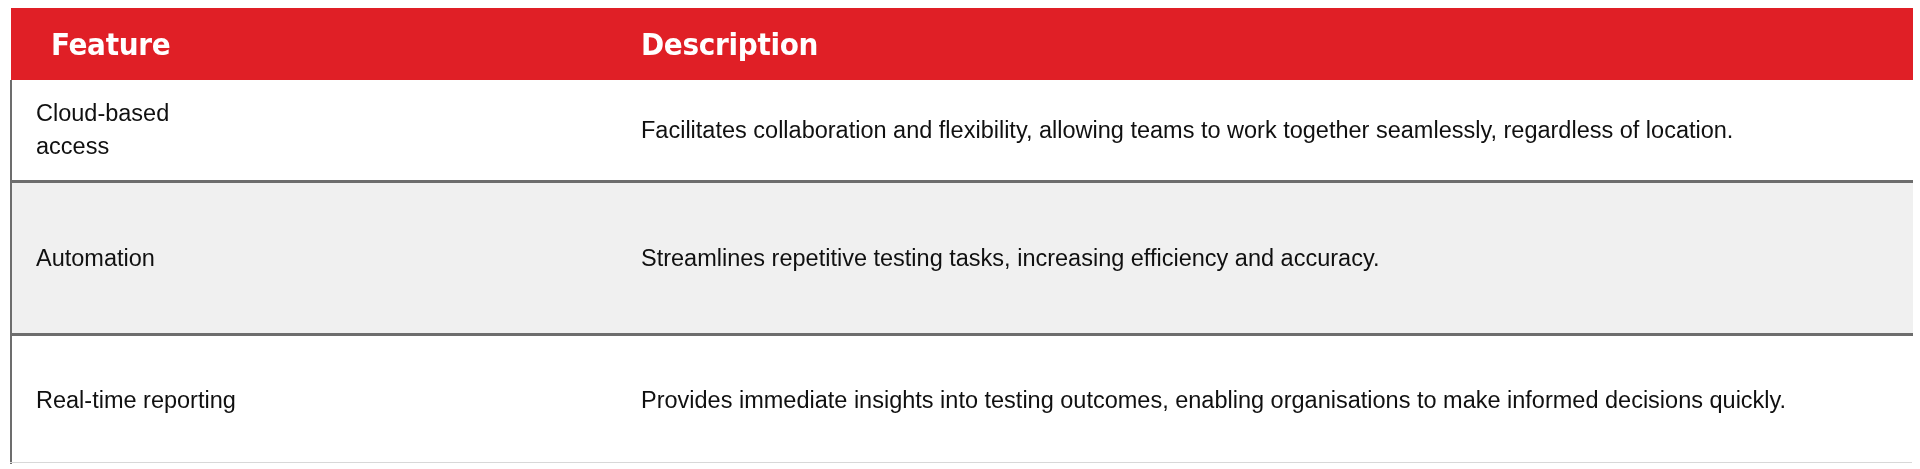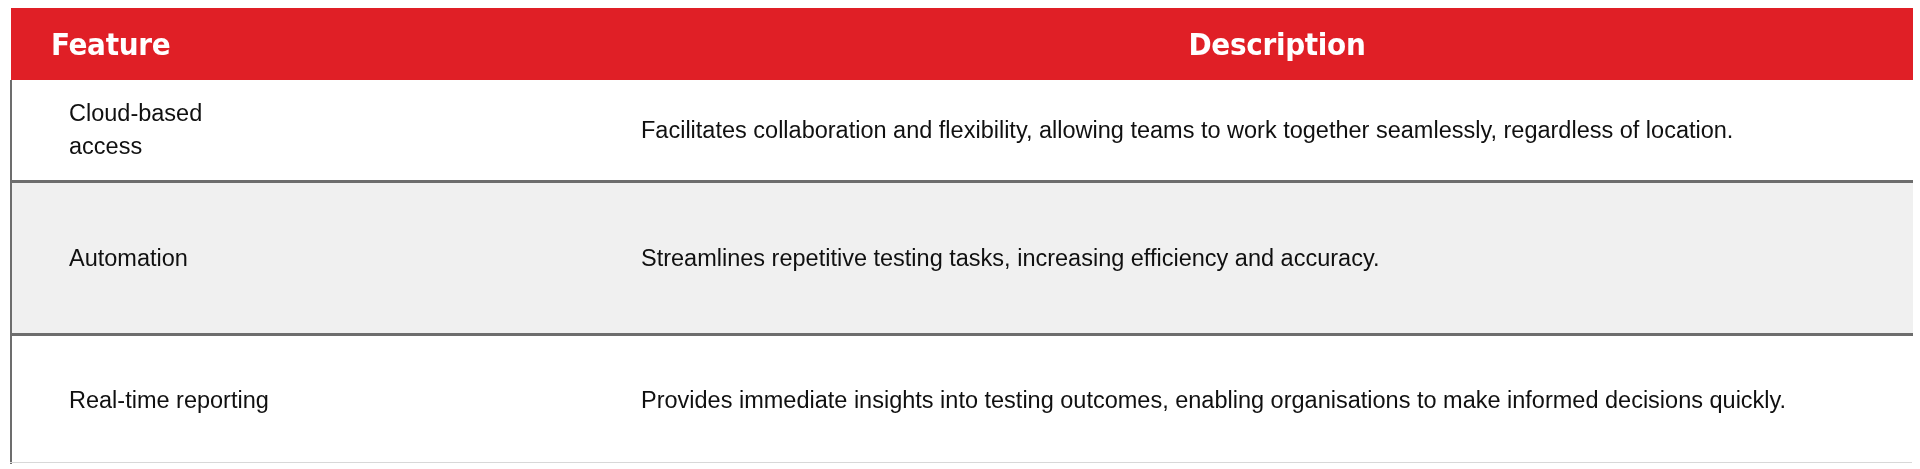--- a/index.html
+++ b/index.html
@@ -47,21 +47,20 @@
   th.col-feature {
     width: 590px;
     padding-left: 40px;
   }
   th.col-desc {
     width: 1272px;
     padding-left: 0px;
   }
   .desc-inner {
     padding-left: 0px;
-    text-align: center;
   }
 
   
   tbody td {
     font-size: 23.5px;
     line-height: 33px;
     color: #101010;
     font-weight: 400;
     vertical-align: middle;
     border-top: 3px solid #737373;
@@ -77,21 +76,21 @@
   }
 
   tbody tr.row-alt {
     background: #f0f0f0;
   }
   tbody tr.row-plain {
     background: #ffffff;
   }
 
   .cell-pad-feature {
-    padding-left: 57px;
+    padding-left: 24px;
     padding-right: 16px;
   }
   .cell-pad-desc {
     padding-left: 0px;
     padding-right: 24px;
   }
 
   tr.r1 td { height: 100px; }
   tr.r2 td { height: 150px; }
   tr.r3 td { height: 128px; }

